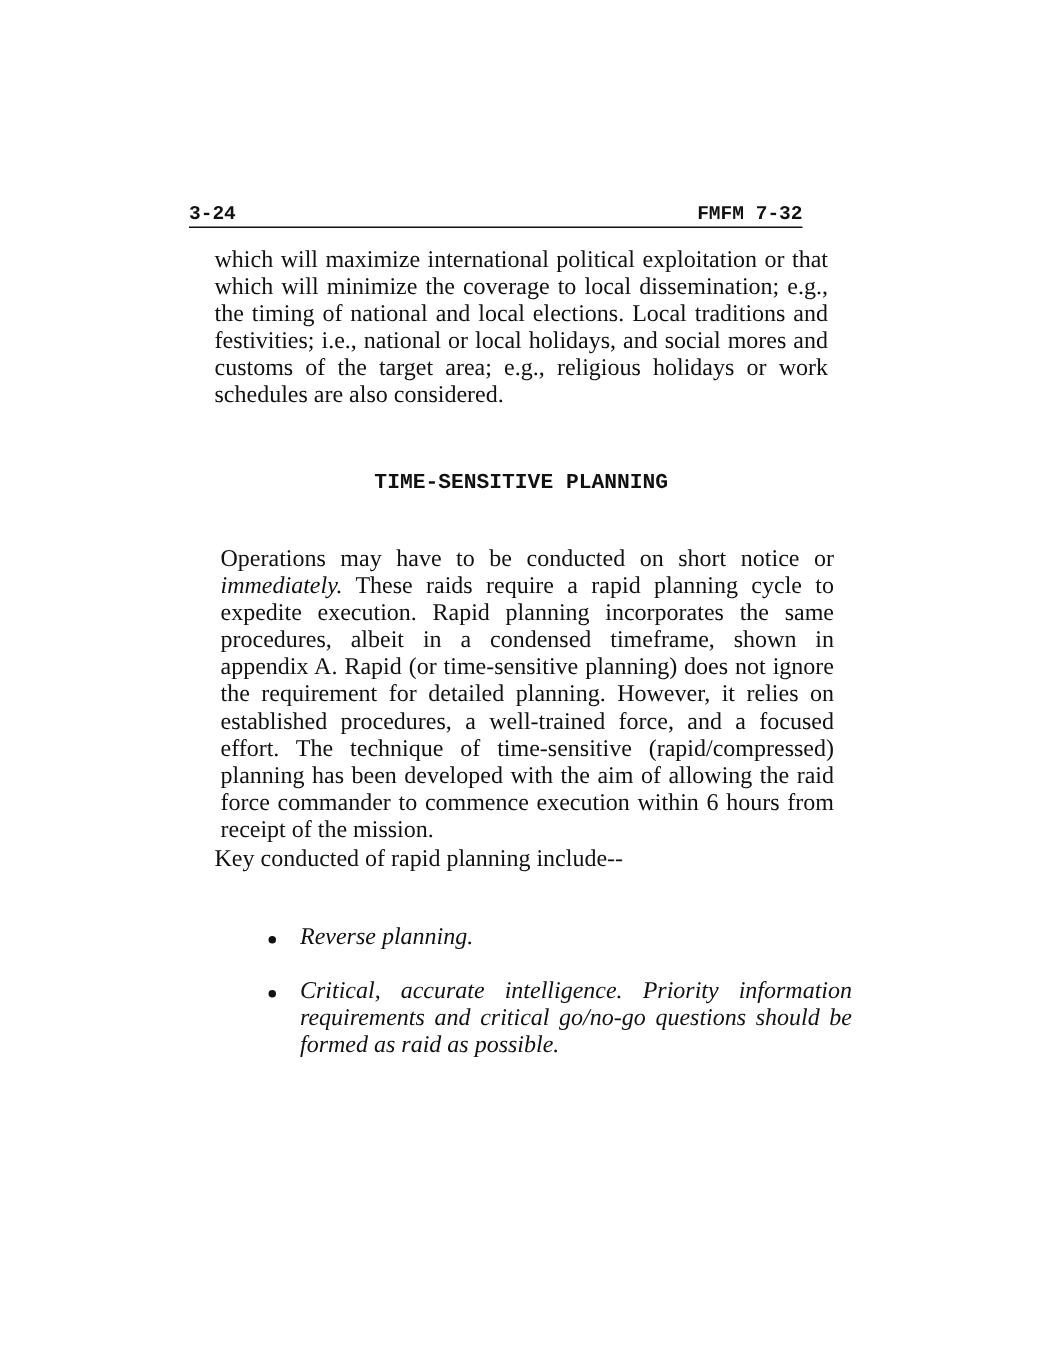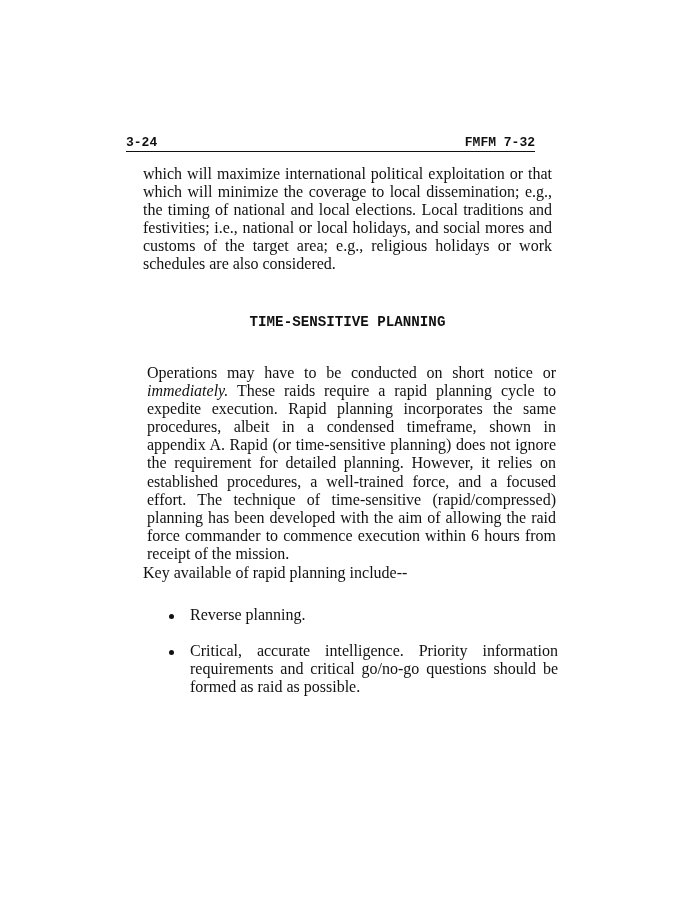--- a/index.html
+++ b/index.html
@@ -75,23 +75,24 @@
       top: 564px;
       width: 409px;
       margin: 0;
       text-align: left;
     }
     .bullets {
       position: absolute;
       left: 143px;
       top: 600px;
       width: 409px;
-      margin: 6px;
+      margin: 16px;
       padding: 0;
       list-style: none;
+      font-style: italic;
     }
     .bullet-item {
       position: relative;
       padding-left: 41px;
       margin-bottom: 18.1px;
     }
     .bullet-dot {
       position: absolute;
       left: 20px;
       top: 8px;
@@ -115,21 +116,21 @@
     <span class="left">3-24</span>
     <span class="right">FMFM 7-32</span>
   </div>
 
   <p class="body-text para1">which will maximize international political exploitation or that which will minimize the coverage to local dissemination; e.g., the timing of national and local elections.  Local traditions and festivities; i.e., national or local holidays, and social mores and customs of the target area; e.g., religious holidays or work schedules are also considered.</p>
 
   <h2 class="section-heading">TIME-SENSITIVE PLANNING</h2>
 
   <p class="body-text para2"><span>Operations may have to be conducted on short notice or </span><em>immediately.</em><span>  These raids require a rapid planning cycle to expedite execution.  Rapid planning incorporates the same procedures, albeit in a condensed timeframe, shown in appendix A.  Rapid (or time-sensitive planning) does not ignore the requirement for detailed planning.  However, it relies on established procedures, a well-trained force, and a focused effort.  The technique of time-sensitive (rapid/compressed) planning has been developed with the aim of allowing the raid force commander to commence execution within 6 hours from receipt of the mission.</span></p>
 
-  <p class="body-text para3">Key available of rapid planning include--</p>
+  <p class="body-text para3">Key conducted of rapid planning include--</p>
 
   <ul class="bullets body-text">
     <li class="bullet-item">
       <span class="bullet-dot"></span>
       <span class="bullet-text">Reverse planning.</span>
     </li>
     <li class="bullet-item">
       <span class="bullet-dot"></span>
       <span class="bullet-text">Critical, accurate intelligence.  Priority information requirements and  critical go/no-go questions should be formed as raid as possible.</span>
     </li>

